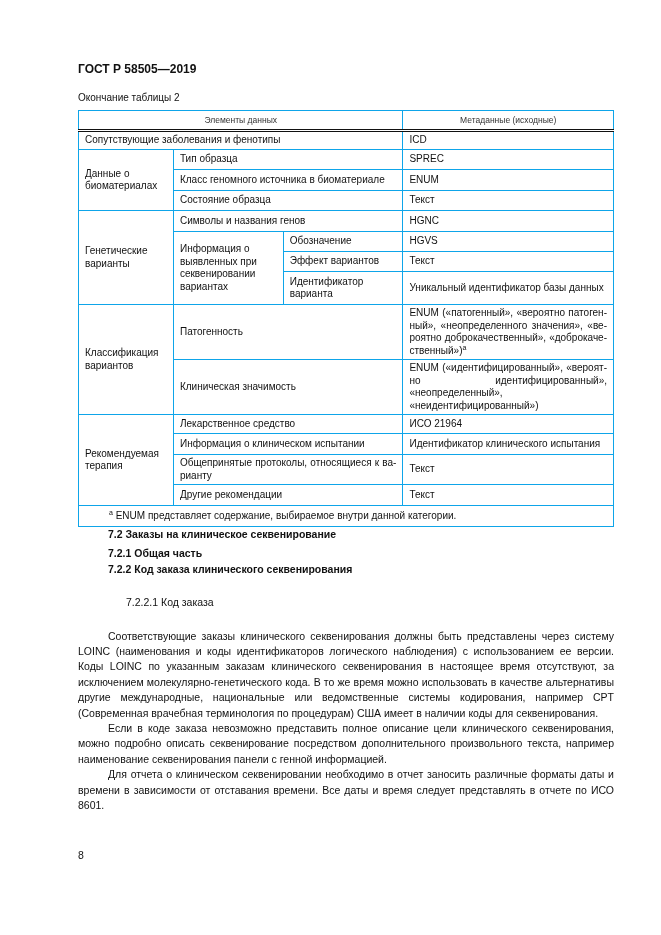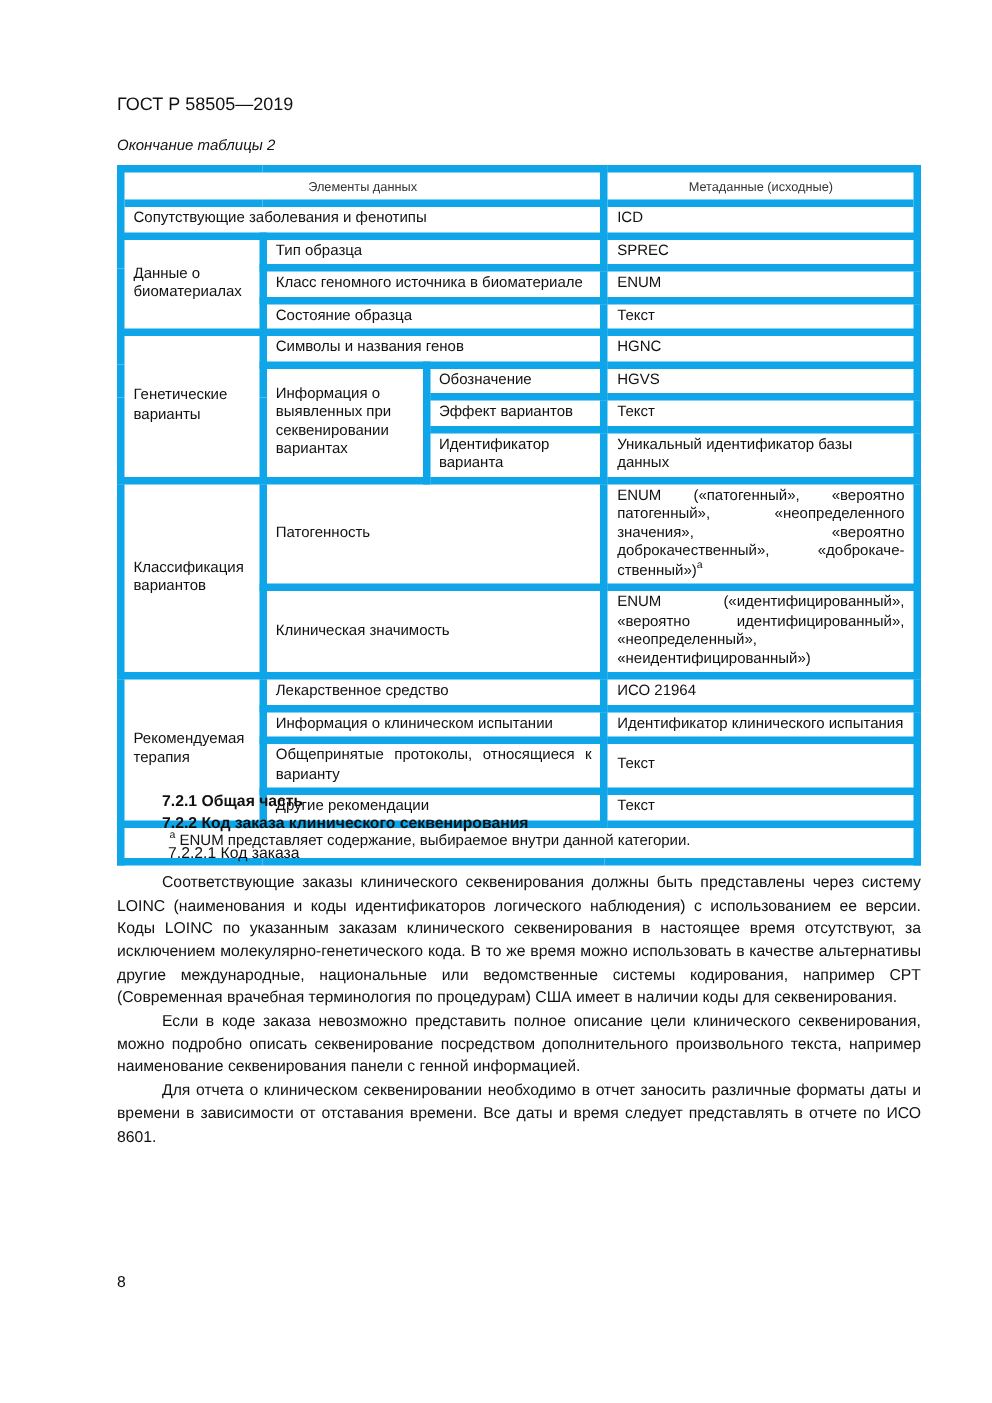--- a/index.html
+++ b/index.html
@@ -1,37 +1,37 @@
 <!DOCTYPE html>
 <html><head>
 <meta charset="utf-8">
 <style>
   html, body { margin: 0; padding: 0; background: #ffffff; }
   body { width: 661px; height: 935px; position: relative; overflow: hidden;
          font-family: "Liberation Sans", sans-serif; color: #111; }
   .abs { position: absolute; }
-  .std-title { left: 78px; top: 62px; font-size: 12px; font-weight: normal; }
-  .caption { left: 78px; top: 92px; font-size: 10px; font-style: italic; }
+  .std-title { left: 78px; top: 62px; font-size: 12px; font-weight: bold; }
+  .caption { left: 78px; top: 92px; font-size: 10px; }
 
   table.data { position: absolute; left: 78px; top: 110px; width: 536px;
                border-collapse: collapse; font-size: 10px; line-height: 12.5px; }
-  table.data td, table.data th { border: 5px solid #0ea5e9; padding: 2px 6px; vertical-align: middle;
+  table.data td, table.data th { border: 1px solid #0ea5e9; padding: 2px 6px; vertical-align: middle;
                                  text-align: left; font-weight: normal; }
   table.data thead th { font-size: 8.5px; text-align: center; height: 14px; color: #333;
                         border-bottom: 3px double #111; }
   table.data td.meta { text-align: left; }
   table.data td.justify { text-align: justify; }
   table.data td.footnote { border-top: 1px solid #111; padding-left: 30px; height: 16px; }
   sup { font-size: 7px; line-height: 0; }
 
   .body-text { left: 78px; top: 527px; width: 536px; font-size: 10.5px; line-height: 15.4px; }
   .body-text p { margin: 0; text-align: justify; text-indent: 30px; }
   .body-text h3 { margin: 0; font-size: 10.5px; font-weight: bold; padding-left: 30px; }
   .body-text h3.sec { margin-bottom: 4px; }
-  .body-text .sub { margin: 4px; padding-left: 30px; }
+  .body-text .sub { margin: 18px; padding-left: 30px; }
   .page-num { left: 78px; top: 849px; font-size: 10.5px; }
 </style>
 </head>
 <body>
 
 <div class="abs std-title">ГОСТ Р 58505—2019</div>
 <div class="abs caption">Окончание таблицы 2</div>
 
 <table class="data">
   <colgroup>
@@ -113,20 +113,21 @@
       <td>Текст</td>
     </tr>
 
     <tr>
       <td colspan="4" class="footnote"><sup>a</sup><span> ENUM представляет содержание, выбираемое внутри данной категории.</span></td>
     </tr>
   </tbody>
 </table>
 
 <div class="abs body-text">
+  <h3 class="sec">7.2  Заказы на клиническое секвенирование</h3>
   <h3>7.2.1  Общая часть</h3>
   <h3>7.2.2  Код заказа клинического секвенирования</h3>
   <div class="sub">7.2.2.1  Код заказа</div>
   <p>Соответствующие заказы клинического секвенирования должны быть представлены через си­стему LOINC (наименования и коды идентификаторов логического наблюдения) с использованием ее версии. Коды LOINC по указанным заказам клинического секвенирования в настоящее время отсут­ствуют, за исключением молекулярно-генетического кода. В то же время можно использовать в каче­стве альтернативы другие международные, национальные или ведомственные системы кодирования, например CPT (Современная врачебная терминология по процедурам) США имеет в наличии коды для секвенирования.</p>
   <p>Если в коде заказа невозможно представить полное описание цели клинического секвенирования, можно подробно описать секвенирование посредством дополнительного произвольного текста, напри­мер наименование секвенирования панели с генной информацией.</p>
   <p>Для отчета о клиническом секвенировании необходимо в отчет заносить различные форматы даты и времени в зависимости от отставания времени. Все даты и время следует представлять в от­чете по ИСО 8601.</p>
 </div>
 
 <div class="abs page-num">8</div>
 

